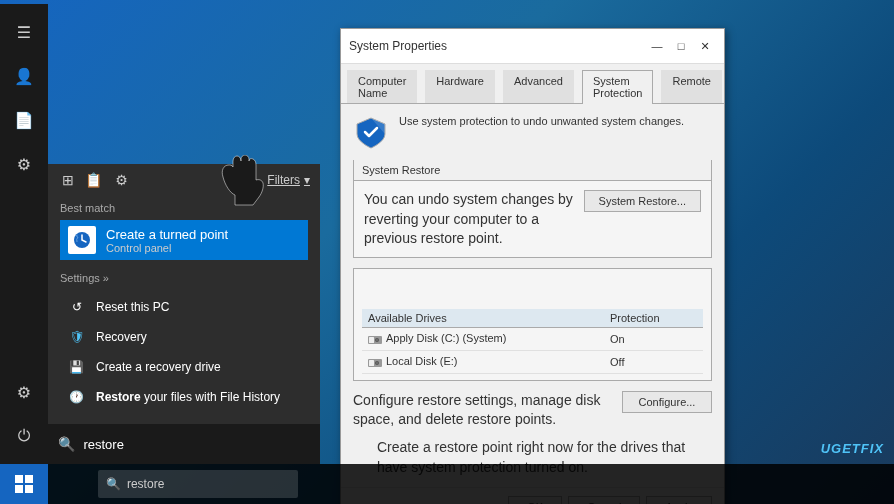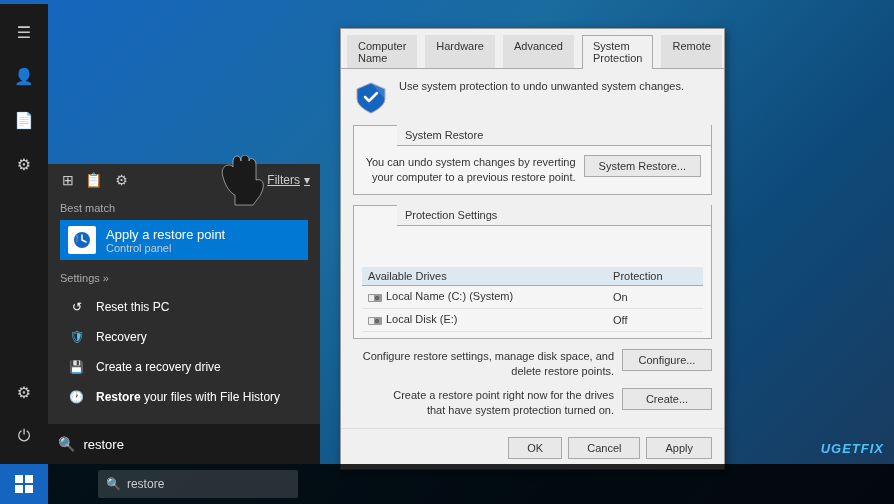--- a/index.html
+++ b/index.html
@@ -323,37 +323,35 @@
     }
 
     .section-title {
       background: #f0f0f0;
       padding: 4px 8px;
       font-size: 11px;
       color: #333;
       border-bottom: 1px solid #aaa;
       position: relative;
       top: -1px;
-      margin-left: 43px;
     }
 
     .section-content {
       padding: 8px 10px;
       display: flex;
       align-items: flex-start;
       justify-content: space-between;
       gap: 8px;
     }
 
     .section-text {
-      font-size: 11px;
+      font-size: 14px;
       color: #333;
       line-height: 1.4;
       flex: 1;
-      text-align: right;
     }
 
     .dialog-action-btn {
       padding: 4px 14px;
       font-size: 11px;
       background: #e8e8e8;
       border: 1px solid #aaa;
       cursor: pointer;
       white-space: nowrap;
       color: #333;
@@ -491,21 +489,21 @@
       <div class="best-match-item">
         <div class="best-match-icon">
           <svg viewBox="0 0 20 20" fill="none">
             <circle cx="10" cy="10" r="8" fill="#1565c0"></circle>
             <path d="M10 5 L10 10 L14 12" stroke="white" stroke-width="1.5" stroke-linecap="round"></path>
             <path d="M6 7 Q4 9 5 12" stroke="#60a0e0" stroke-width="1" fill="none"></path>
             <path d="M4 6 L6 8 L5 4 Z" fill="#60a0e0"></path>
           </svg>
         </div>
         <div class="best-match-text">
-          <span class="best-match-title">Apply a restore point</span>
+          <span class="best-match-title">Create a turned point</span>
           <span class="best-match-subtitle">Control panel</span>
         </div>
       </div>
     </div>
 
     <div class="settings-section">
       <div class="settings-label">Settings »</div>
 
       <div class="menu-item">
         <div class="menu-item-icon">↺</div>
@@ -531,20 +529,28 @@
     </div>
   </div>
 
   <div class="search-bar">
     <span class="search-icon-sm">🔍</span>
     <input class="search-input" value="restore" readonly="" style="">
   </div>
 
   <div class="dialog">
 
+    <div class="dialog-titlebar">
+      <span class="dialog-title">System Properties</span>
+      <div class="dialog-controls">
+        <div class="dialog-btn">—</div>
+        <div class="dialog-btn">□</div>
+        <div class="dialog-btn close">✕</div>
+      </div>
+    </div>
 
     <div class="dialog-tabs">
       <div class="tab">Computer Name</div>
       <div class="tab">Hardware</div>
       <div class="tab">Advanced</div>
       <div class="tab active">System Protection</div>
       <div class="tab">Remote</div>
     </div>
 
     <div class="dialog-body">
@@ -562,40 +568,39 @@
 
       <div class="section-box">
         <div class="section-title">System Restore</div>
         <div class="section-content">
           <span class="section-text">You can undo system changes by reverting your computer to a previous restore point.</span>
           <button class="dialog-action-btn">System Restore...</button>
         </div>
       </div>
 
       <div class="section-box">
-        <div class="section-title">Protection Settings</div>
         <div style="padding: 6px 8px;">
           <table class="prot-table">
             <thead>
               <tr>
                 <th>Available Drives</th>
                 <th>Protection</th>
               </tr>
             </thead>
             <tbody>
               <tr>
                 <td>
                   <span class="drive-icon">
                     <svg width="14" height="12" viewBox="0 0 14 12">
                         <rect x="0" y="4" width="14" height="8" fill="#999" rx="1"></rect>
                         <rect x="1" y="5" width="5" height="6" fill="#eee" rx="0.5"></rect>
                         <circle cx="9" cy="8" r="2" fill="#555"></circle>
                         <circle cx="9" cy="8" r="0.8" fill="#888"></circle>
                       </svg>
-                    <span>Local Name (C:) (System)</span>
+                    <span>Apply Disk (C:) (System)</span>
                   </span>
                 </td>
                 <td>On</td>
               </tr>
               <tr>
                 <td>
                   <span class="drive-icon">
                     <svg width="14" height="12" viewBox="0 0 14 12">
                         <rect x="0" y="4" width="14" height="8" fill="#999" rx="1"></rect>
                         <rect x="1" y="5" width="5" height="6" fill="#eee" rx="0.5"></rect>
@@ -612,21 +617,20 @@
         </div>
       </div>
 
       <div style="display:flex; align-items:flex-start; justify-content:space-between; margin-bottom:8px; gap:8px;">
         <span class="section-text">Configure restore settings, manage disk space, and delete restore points.</span>
         <button class="dialog-action-btn">Configure...</button>
       </div>
 
       <div style="display:flex; align-items:flex-start; justify-content:space-between; gap:8px;margin-left:24px;">
         <span class="section-text">Create a restore point right now for the drives that have system protection turned on.</span>
-        <button class="dialog-action-btn">Create...</button>
       </div>
     </div>
 
     <div class="dialog-footer">
       <button class="footer-btn">OK</button>
       <button class="footer-btn">Cancel</button>
       <button class="footer-btn">Apply</button>
     </div>
   </div>
 

